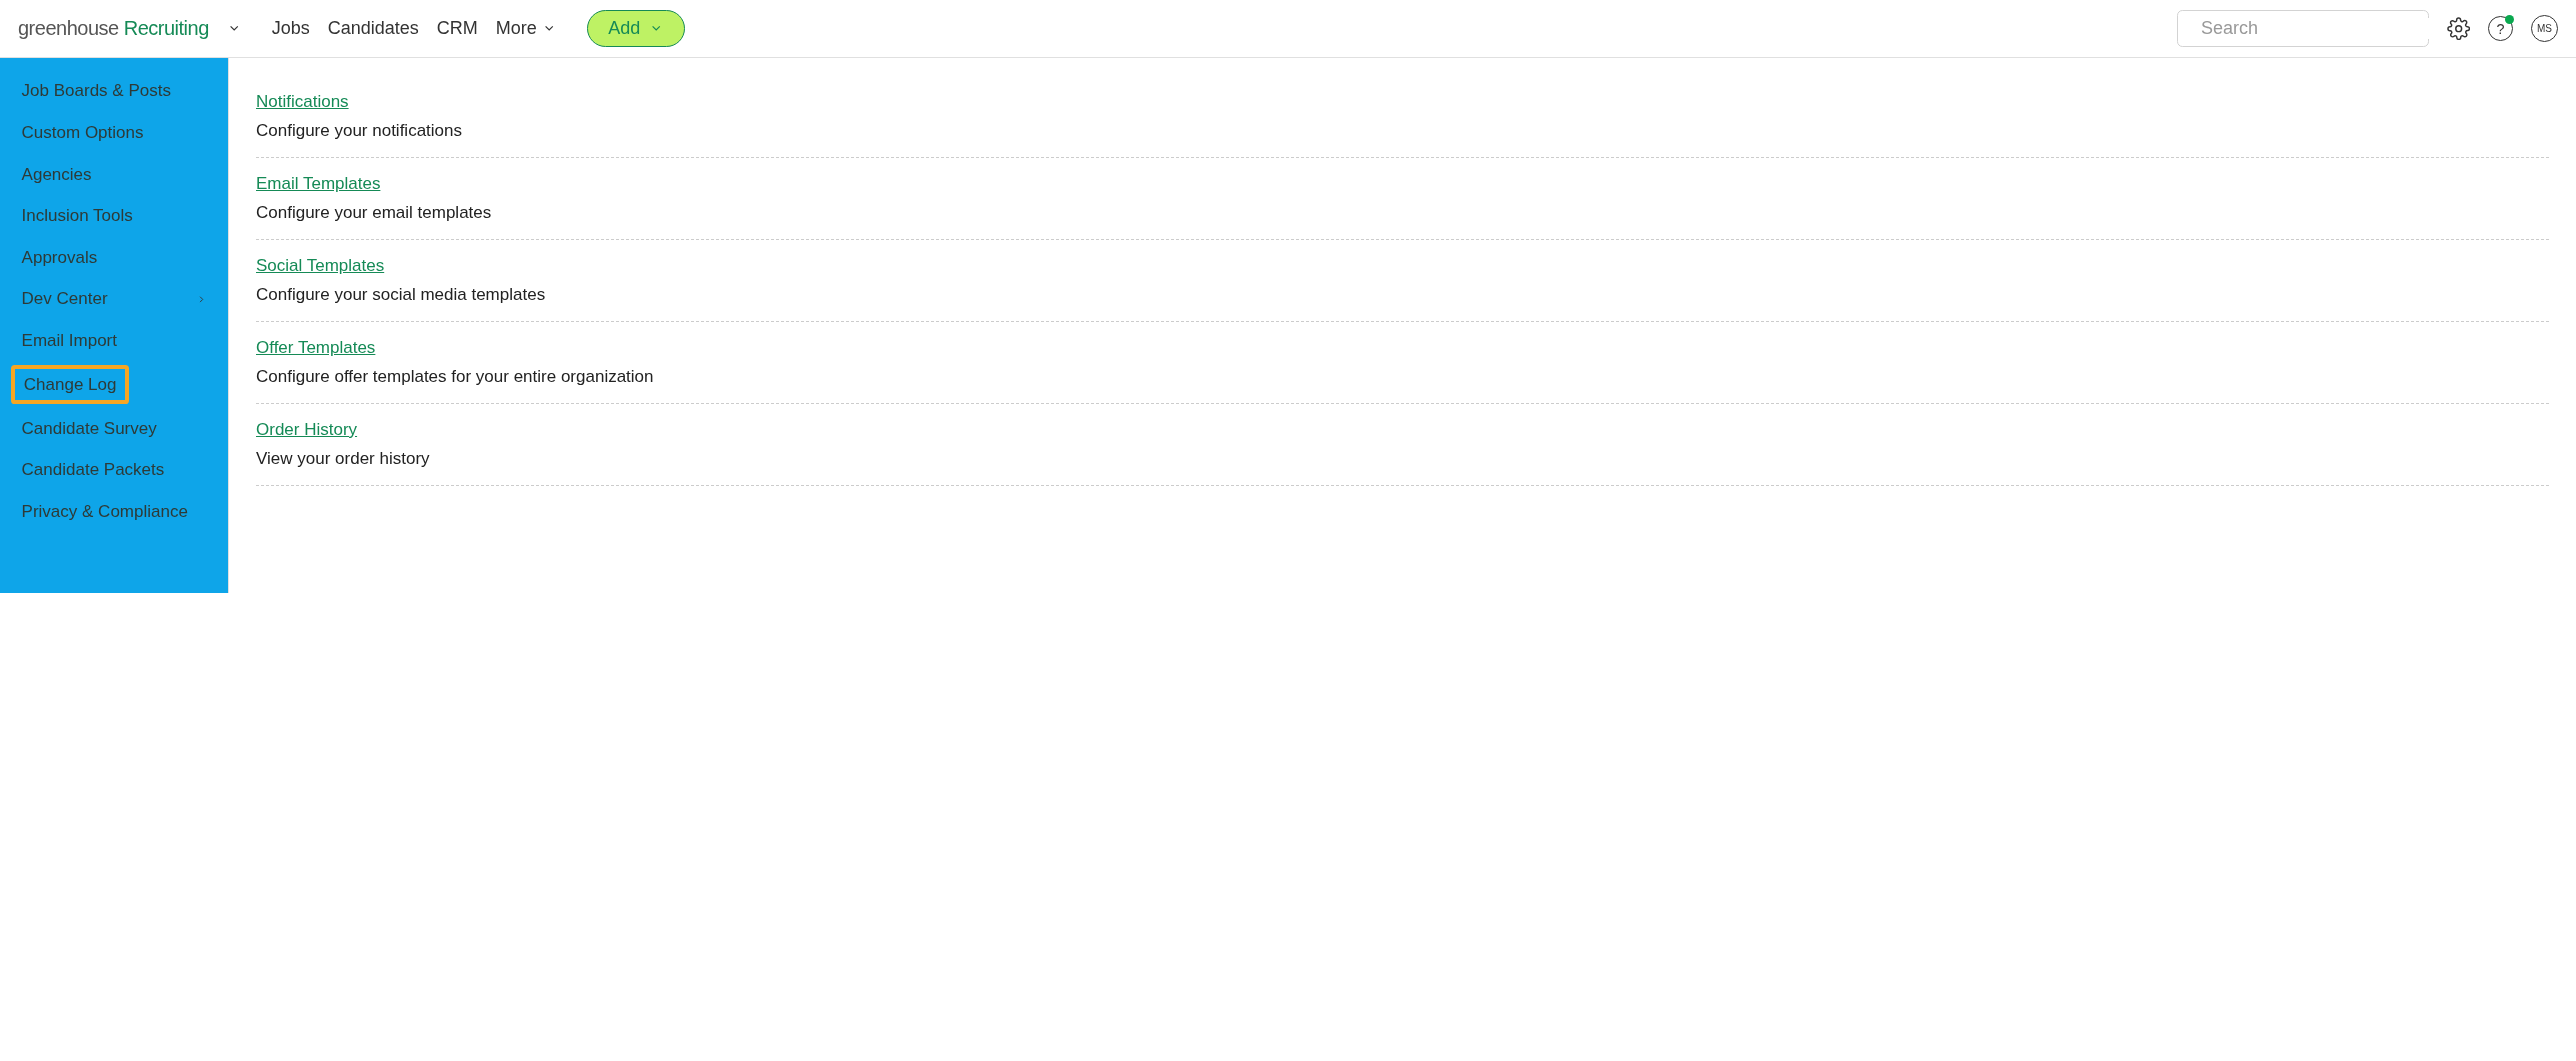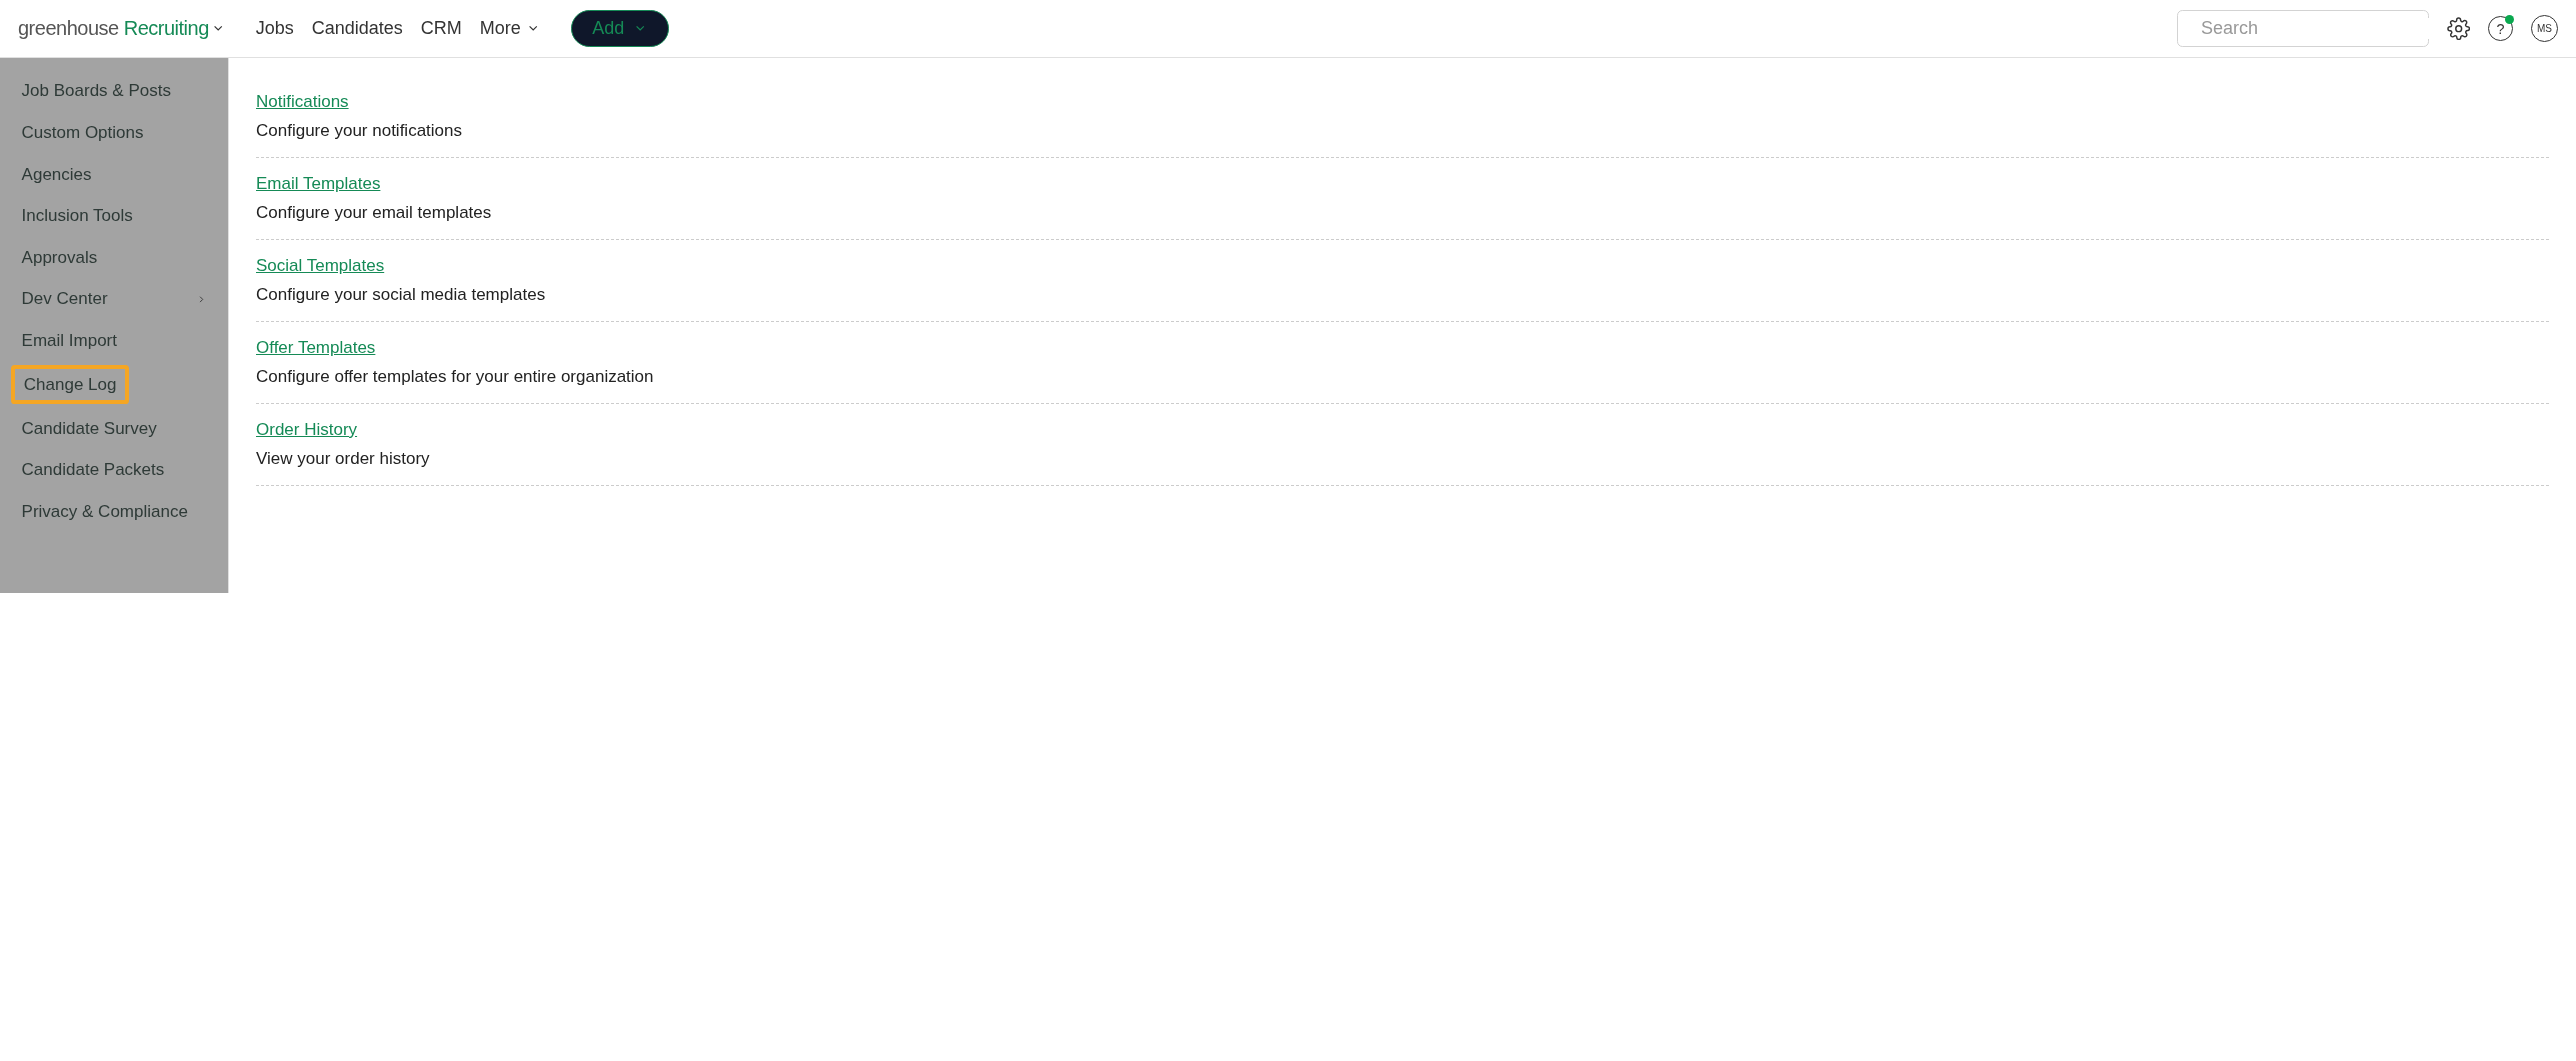--- a/index.html
+++ b/index.html
@@ -12,21 +12,21 @@
       display: flex;
       align-items: center;
       padding: 9px 18px;
       border-bottom: 0.9px solid #e0e0e0;
       gap: 7.2px;
       height: 58px;
     }
     .logo-wrap {
       display: flex;
       align-items: center;
-      gap: 2px;
+      gap: 18px;
       margin-right: 10.8px;
     }
     .logo-text {
       font-size: 20px;
       letter-spacing: -0.5px;
     }
     .logo-grey { color: #555; font-weight: 400; }
     .logo-green { color: #158a56; font-weight: 400; }
     .chevron-down-icon {
       width: 14.4px; height: 14.4px;
@@ -51,21 +51,21 @@
       margin-left: 23.4px;
       border: 1.4px solid #158a56;
       border-radius: 21.6px;
       padding: 7.2px 20px;
       display: flex;
       align-items: center;
       gap: 9px;
       color: #158a56;
       font-size: 18px;
       cursor: pointer;
-      background: #0f172a;
+      background: #bef264;
     }
     .add-chevron { stroke: #158a56; }
     .header-right {
       margin-left: auto;
       display: flex;
       align-items: center;
       gap: 18px;
     }
     .search-box {
       display: flex;
@@ -118,21 +118,21 @@
       justify-content: center;
       font-size: 10px;
       font-weight: 500;
     }
 
     .body-wrap {
       display: flex;
     }
     .sidebar {
       width: 229px;
-      background: #a3a3a3;
+      background: #0ea5e9;
       border-right: 0.9px solid #e0e0e0;
       padding: 12.6px 0;
       min-height: 535px;
     }
     .sidebar-item {
       padding: 10.8px 21.6px;
       font-size: 17px;
       color: #2e3a37;
       cursor: pointer;
       display: flex;

